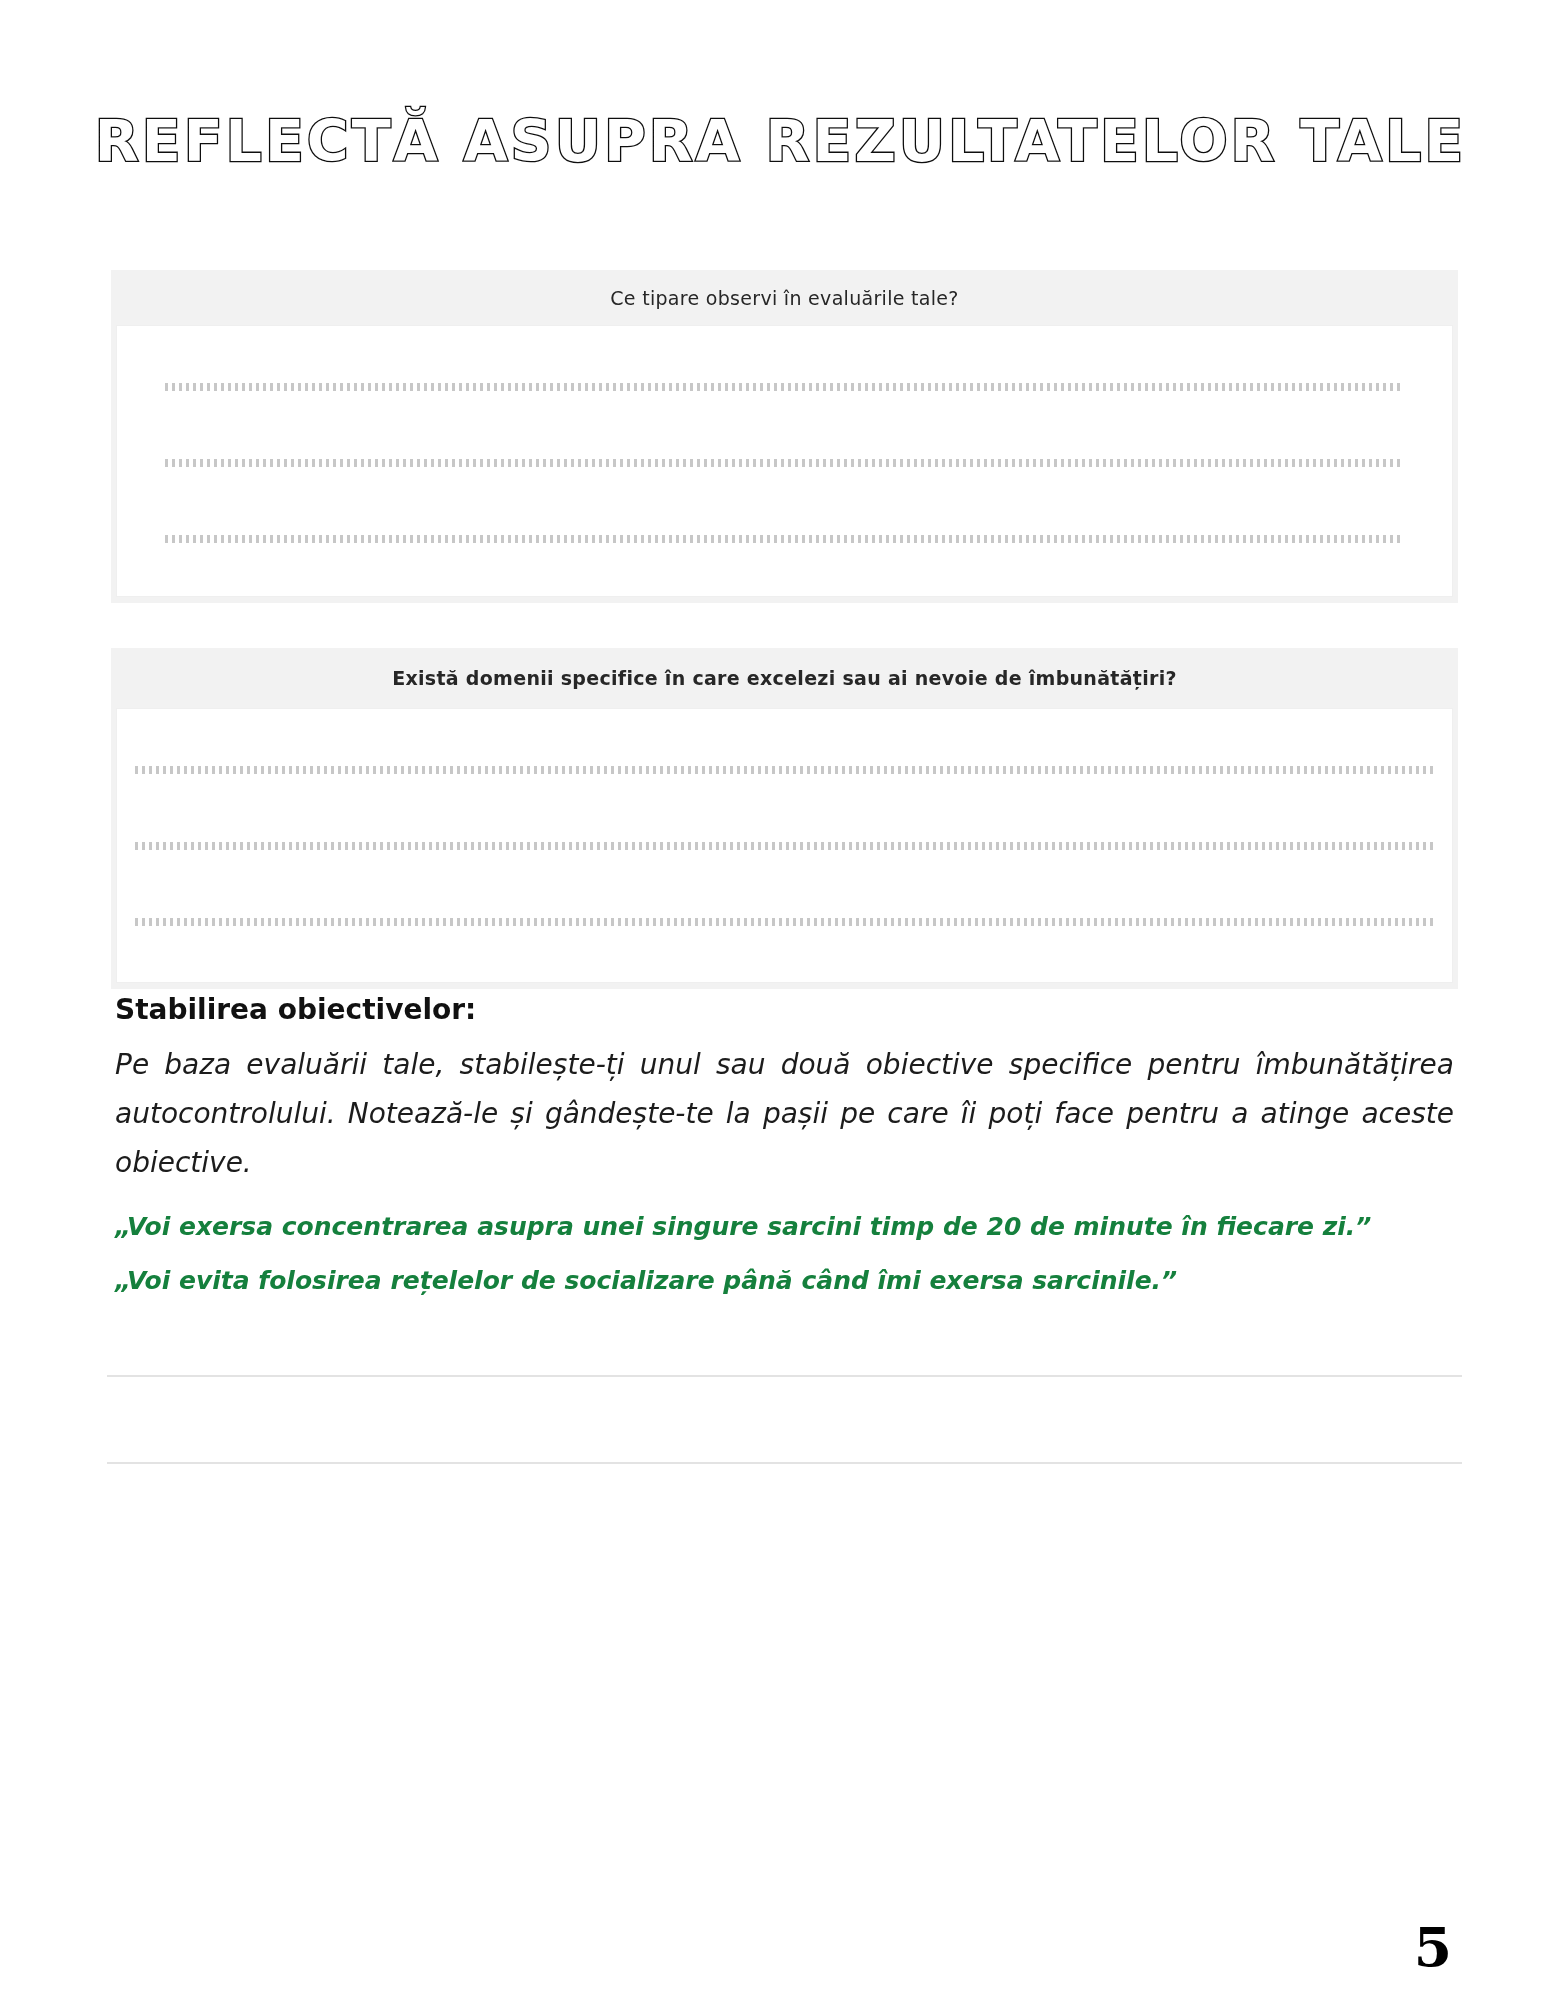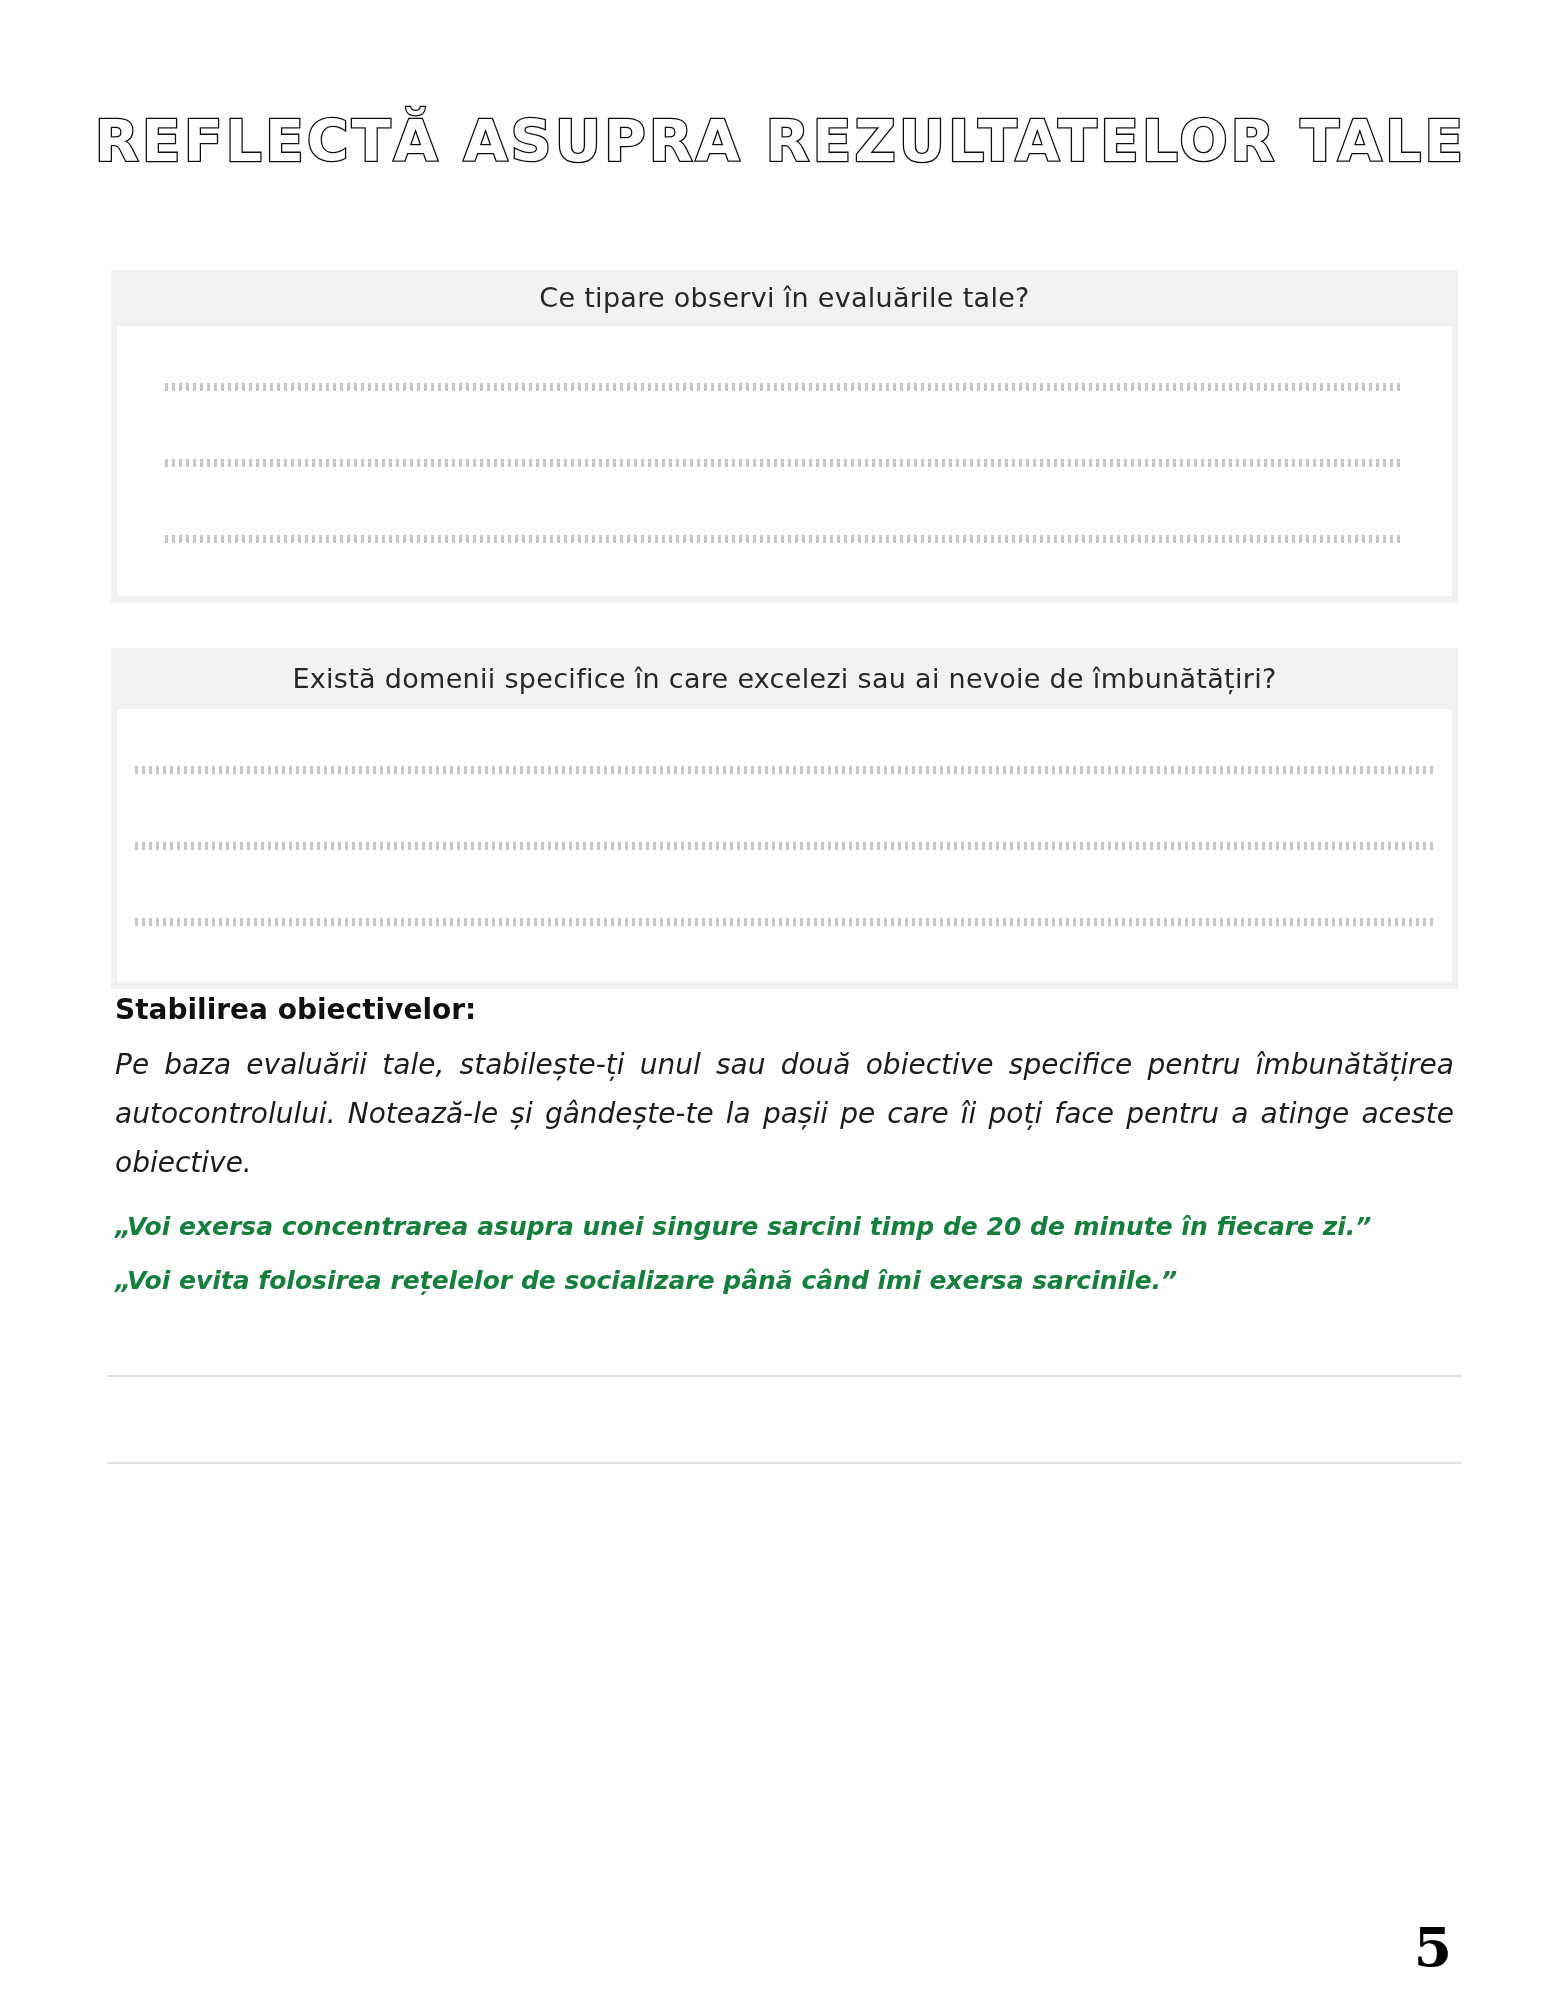--- a/index.html
+++ b/index.html
@@ -36,27 +36,27 @@
   
   .content { margin: 0 95px; width: 1355px; }
   .qbox { background: #f2f2f2; padding: 0 5px 6px; }
   .qbox1 { margin-top: 80px; }
   .qbox2 { margin-top: 45px; }
   .qbox3 { margin-top: 45px; }
   .qheader {
     display: flex;
     align-items: center;
     justify-content: center;
-    font-size: 27px;
+    font-size: 19px;
     font-weight: 400;
     color: #272727;
     letter-spacing: 0.3px;
   }
   .qbox1 .qheader { height: 55px; }
-  .qbox2 .qheader { height: 60px; }
+  .qbox2 .qheader { height: 60px; font-weight: bold; }
   .qbox3 .qheader { height: 60px; }
   .qbody {
     position: relative;
     background: #ffffff;
     border: 1px solid #efefef;
   }
   .qbox1 .qbody { height: 272px; }
   .qbox2 .qbody { height: 275px; }
   .qbox3 .qbody { height: 265px; }
   .dotline {

